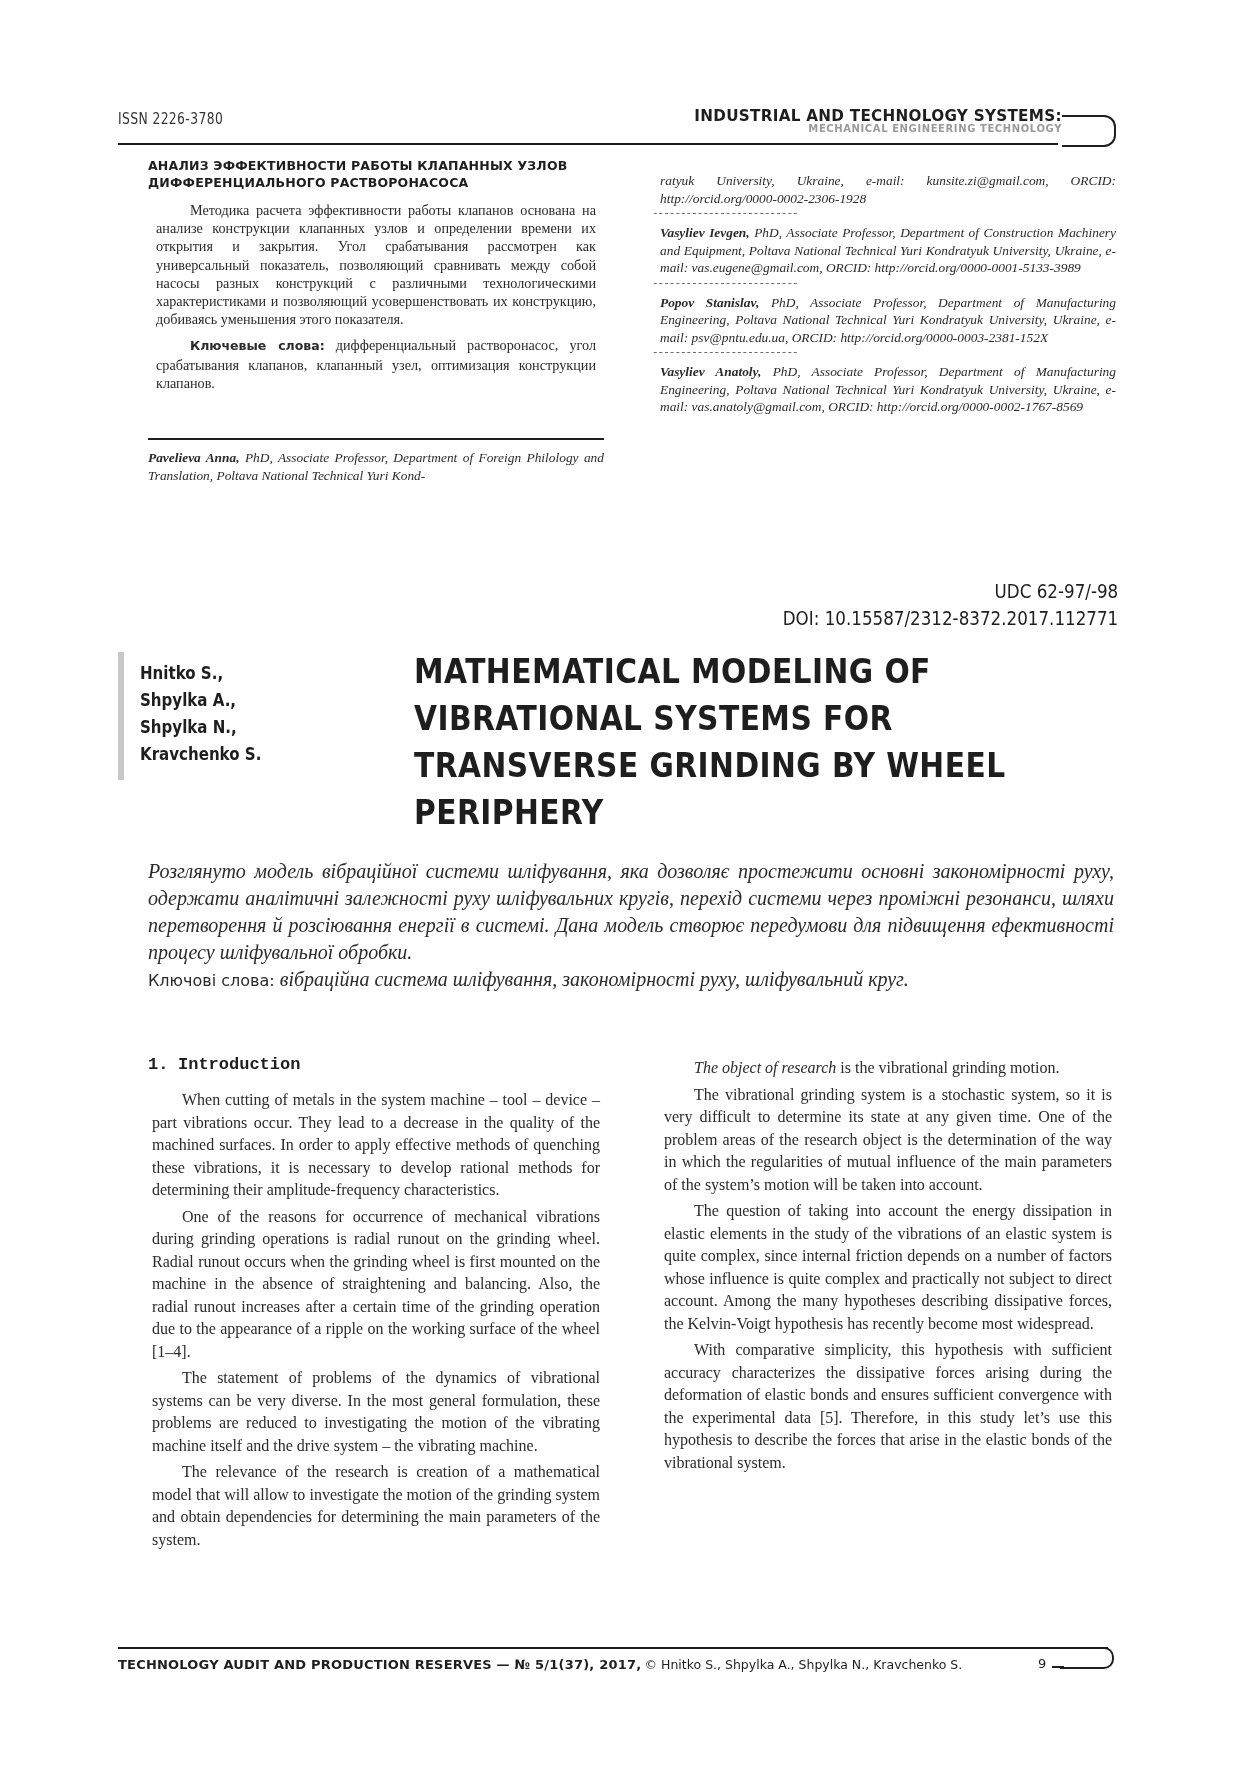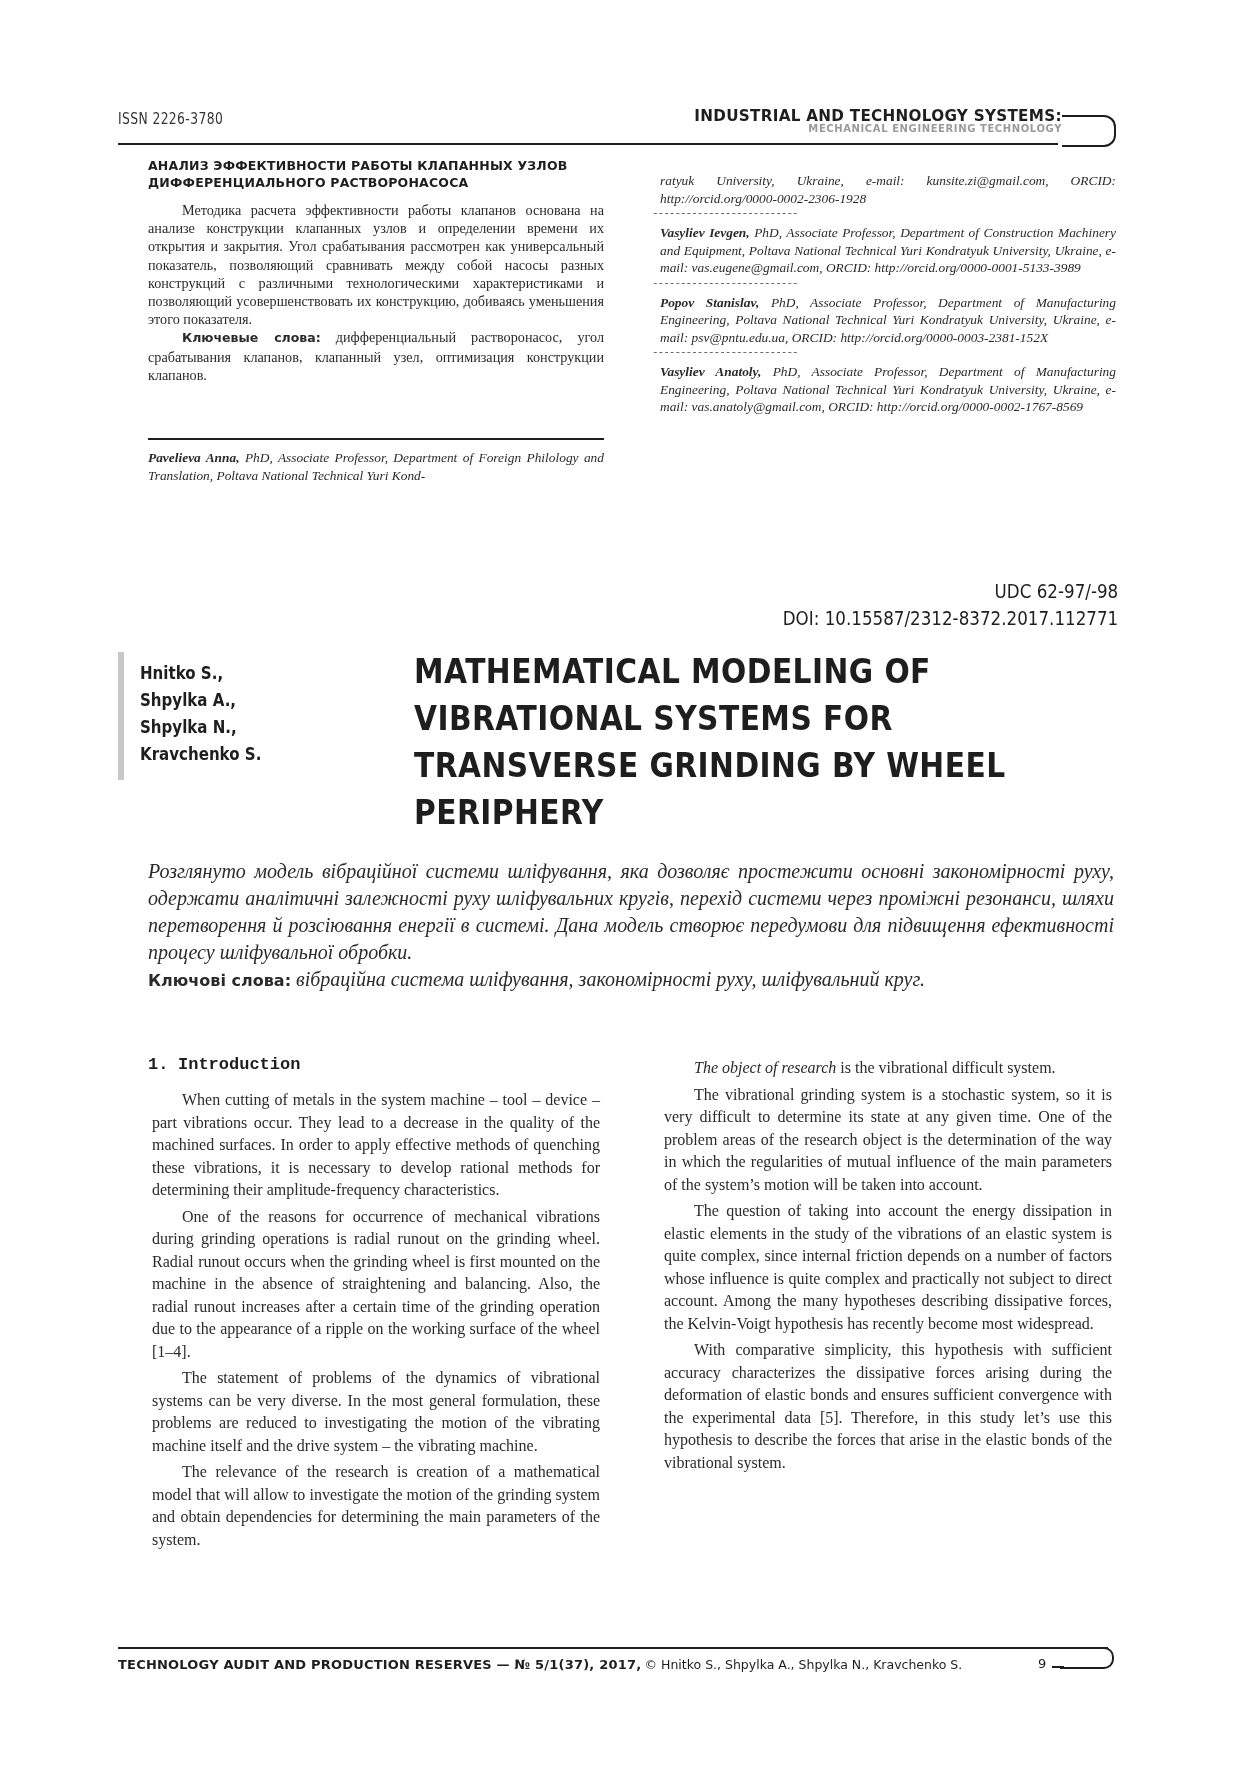--- a/index.html
+++ b/index.html
@@ -10,21 +10,21 @@
   .hdr-journal { position: absolute; right: 178px; top: 106px; text-align: right; }
   .hdr-journal .t1 { font-family: "DejaVu Sans", sans-serif; font-weight: bold; font-size: 16px; color: #1e1e1e; letter-spacing: 0.3px; transform: scaleX(0.95); transform-origin: right; }
   .hdr-journal .t2 { font-family: "DejaVu Sans", sans-serif; font-weight: bold; font-size: 10px; color: #9a9a9a; letter-spacing: 0.6px; margin-top: -2px; }
   .hdr-rule { position: absolute; left: 118px; top: 143px; width: 940px; height: 2px; background: #1e1e1e; }
   .hdr-deco { position: absolute; left: 1062px; top: 115px; width: 52px; height: 28px; border: 2px solid #1e1e1e; border-left: none; border-bottom-right-radius: 12px; border-top-right-radius: 12px; }
 
   
   .ru-block { position: absolute; left: 148px; top: 157px; width: 456px; }
   .ru-title { font-family: "DejaVu Sans", sans-serif; font-weight: bold; font-size: 12.5px; line-height: 17px; letter-spacing: 0.2px; color: #1e1e1e; }
   .ru-text { font-family: "Liberation Serif", serif; font-size: 14.2px; line-height: 18.2px; text-align: justify; margin-top: 10px; color: #2a2a2a; }
-  .ru-text p { margin: 0; text-indent: 34px; }
+  .ru-text p { margin: 8px; text-indent: 34px; }
   .ru-kw-label { font-family: "DejaVu Sans", sans-serif; font-weight: bold; font-size: 12.5px; }
   .ru-rule { position: absolute; left: 148px; top: 438px; width: 456px; height: 2px; background: #1e1e1e; }
   .authors-info { font-family: "Liberation Serif", serif; font-style: italic; font-size: 13.4px; line-height: 17.5px; text-align: justify; color: #2a2a2a; }
   .authors-info b { font-weight: bold; }
   .ai-left { position: absolute; left: 148px; top: 449px; width: 456px; text-indent: 0; padding-left: 0; }
   .ai-right { position: absolute; left: 660px; top: 172px; width: 456px; }
   .ai-right .entry { margin: 0; }
   .dash-sep { font-family: "Liberation Mono", monospace; font-size: 11px; color: #555; letter-spacing: -1px; margin: 0px 0 5px -8px; font-style: normal; line-height: 12px; }
 
   
@@ -32,21 +32,21 @@
 
   
   .auth-bar { position: absolute; left: 118px; top: 652px; width: 6px; height: 128px; background: #c8c8c8; }
   .auth-list { position: absolute; left: 140px; top: 660px; font-family: "DejaVu Sans", sans-serif; font-weight: bold; font-size: 17.5px; line-height: 27px; color: #1e1e1e; transform: scaleX(0.86); transform-origin: left; }
   .main-title { position: absolute; left: 414px; top: 648px; width: 700px; font-family: "DejaVu Sans", sans-serif; font-weight: bold; font-size: 33px; line-height: 47px; color: #1e1e1e; letter-spacing: 0.5px; transform: scaleX(0.9); transform-origin: left; }
 
   
   .ua-abs { position: absolute; left: 148px; top: 858px; width: 966px; font-family: "Liberation Serif", serif; font-style: italic; font-size: 20px; line-height: 27px; text-align: justify; color: #2a2a2a; }
   .ua-abs p { margin: 0; text-indent: 0; }
   .ua-kw { margin-top: 0px; }
-  .ua-kw-label { font-family: "DejaVu Sans", sans-serif; font-style: normal; font-weight: bold; font-size: 16px; }
+  .ua-kw-label { font-family: "DejaVu Sans", sans-serif; font-style: normal; font-weight: normal; font-size: 16px; }
 
   
   .col { position: absolute; width: 456px; font-family: "Liberation Serif", serif; font-size: 16px; line-height: 22.5px; text-align: justify; color: #2a2a2a; }
   .col-left { left: 148px; top: 1053px; }
   .col-right { left: 660px; top: 1053px; }
   .sec-h { font-family: Liberation Mono, monospace; font-weight: bold; font-size: 17px; line-height: 24px; color: #1e1e1e; margin: 0 0 12px 0; }
   .sec-h .num { display: inline-block; width: 30px; }
   .sec-h .indent { padding-left: 30px; display: block; }
   .col p { margin: 4px; text-indent: 30px; }
   .col em { font-style: italic; }
@@ -131,21 +131,21 @@
   <div class="sec-h">
     <span class="num">1.</span><span>Introduction</span>
   </div>
   <p>When cutting of metals in the system machine – tool – device – part vibrations occur. They lead to a decrease in the quality of the machined surfaces. In order to apply effective methods of quenching these vibrations, it is necessary to develop rational methods for determining their amplitude-frequency characteristics.</p>
   <p>One of the reasons for occurrence of mechanical vibrations during grinding operations is radial runout on the grinding wheel. Radial runout occurs when the grinding wheel is first mounted on the machine in the absence of straightening and balancing. Also, the radial runout increases after a certain time of the grinding operation due to the appearance of a ripple on the working surface of the wheel [1–4].</p>
   <p>The statement of problems of the dynamics of vibrational systems can be very diverse. In the most general formulation, these problems are reduced to investigating the motion of the vibrating machine itself and the drive system – the vibrating machine.</p>
   <p>The relevance of the research is creation of a mathematical model that will allow to investigate the motion of the grinding system and obtain dependencies for determining the main parameters of the system.</p>
 </div>
 
 <div class="col col-right">
-  <p><em>The object of research</em><span> is the vibrational difficult system.</span></p>
+  <p><em>The object of research</em><span> is the vibrational grinding motion.</span></p>
   <p>The vibrational grinding system is a stochastic system, so it is very difficult to determine its state at any given time. One of the problem areas of the research object is the determination of the way in which the regularities of mutual influence of the main parameters of the system’s motion will be taken into account.</p>
   <p>The question of taking into account the energy dissipation in elastic elements in the study of the vibrations of an elastic system is quite complex, since internal friction depends on a number of factors whose influence is quite complex and practically not subject to direct account. Among the many hypotheses describing dissipative forces, the Kelvin-Voigt hypothesis has recently become most widespread.</p>
   <p>With comparative simplicity, this hypothesis with sufficient accuracy characterizes the dissipative forces arising during the deformation of elastic bonds and ensures sufficient convergence with the experimental data [5]. Therefore, in this study let’s use this hypothesis to describe the forces that arise in the elastic bonds of the vibrational system.</p>
 </div>
 
 <div class="ftr-rule"></div>
 <div class="ftr-deco"></div>
 <div class="ftr-text">
   <span class="j">TECHNOLOGY AUDIT AND PRODUCTION RESERVES — № 5/1(37), 2017,</span>
   <span class="c">© Hnitko S., Shpylka A., Shpylka N., Kravchenko S.</span>

